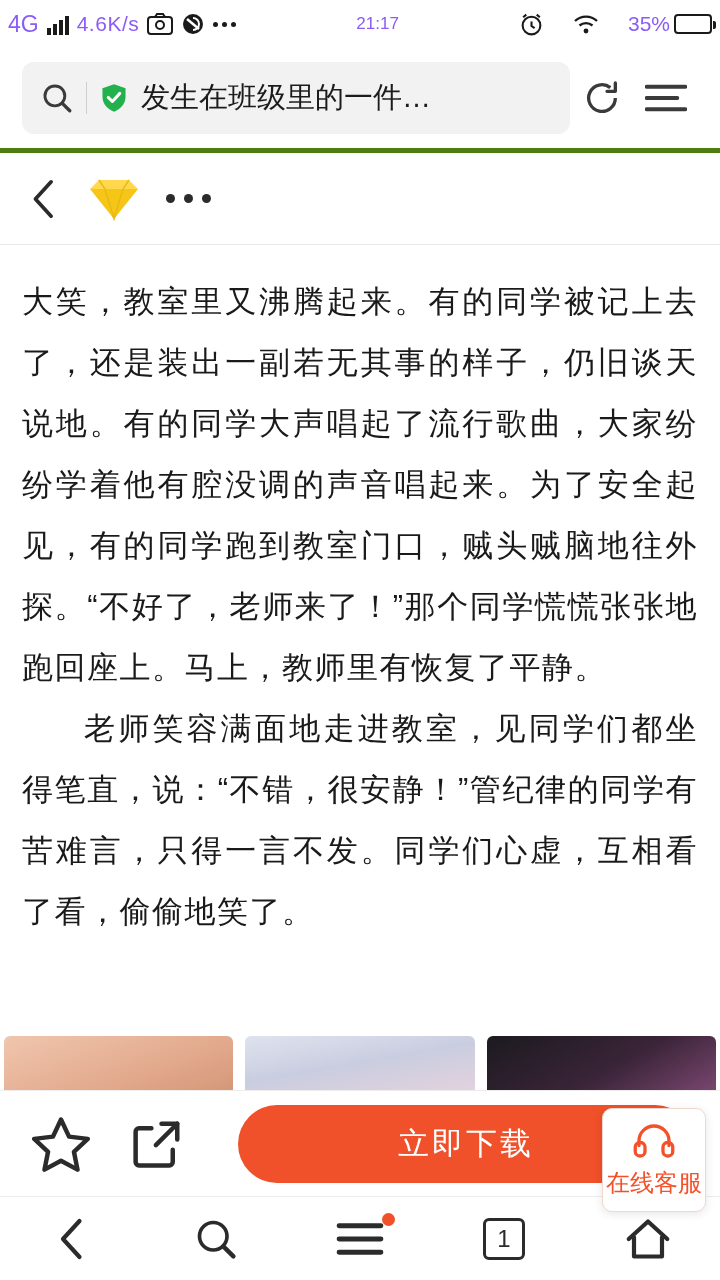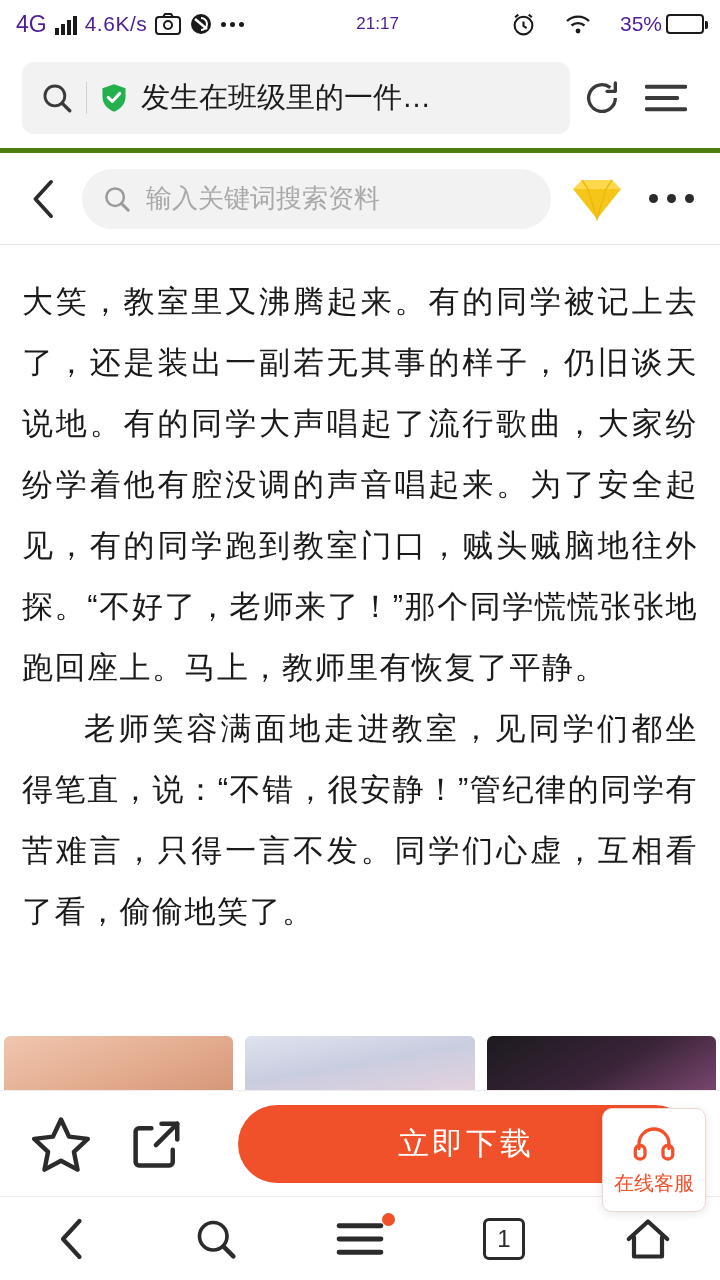--- a/index.html
+++ b/index.html
@@ -9,23 +9,23 @@
     font-family: "Liberation Sans", sans-serif;
     overflow: hidden;
   }
   body { position: relative; }
 
   
   .statusbar {
     height: 48px;
     display: flex;
     align-items: center;
-    padding: 0 16px;
+    padding: 0 8px;
     font-size: 21px;
-    color: #4c1d95;
+    color: #8b5cf6;
     letter-spacing: 0;
   }
   .sb-left { display: flex; align-items: center; gap: 8px; flex: 0 0 auto; }
   .sb-center { flex: 1; display: flex; justify-content: center; align-items: center; }
   .sb-right { display: flex; align-items: center; gap: 28px; flex: 0 0 auto; }
   .net-label { font-size: 23px; font-weight: 400; }
   .signal-bars { display: flex; align-items: flex-end; gap: 2px; height: 22px; }
   .signal-bars i { width: 4px; background: #1a1a1a; display: block; }
   .signal-bars i:nth-child(1) { height: 7px; }
   .signal-bars i:nth-child(2) { height: 11px; }
@@ -140,21 +140,21 @@
     border-radius: 10px;
     box-shadow: 0 2px 10px rgba(0,0,0,0.10);
     display: flex;
     flex-direction: column;
     align-items: center;
     justify-content: center;
     gap: 2px;
     z-index: 20;
   }
   .cs-float .cs-label {
-    font-size: 20px; color: #f4502a;
+    font-size: 24px; color: #f4502a;
     font-family: "Liberation Sans", sans-serif;
   }
 
   
   .thumbs {
     position: absolute;
     left: 0; right: 0;
     top: 1036px;
     height: 76px;
     display: flex;
@@ -320,29 +320,20 @@
       </svg>
   </div>
 </div>
 
 <div class="appheader">
   <div class="back-chevron">
     <svg width="32" height="40" viewBox="0 0 20 28">
         <path d="M15 2 L4 14 L15 26" fill="none" stroke="#2b2b2b" stroke-width="2.6" stroke-linecap="round" stroke-linejoin="round"></path>
       </svg>
   </div>
-  <div class="search-box">
-    <span class="sb-icon">
-      <svg width="30" height="30" viewBox="0 0 24 24">
-          <circle cx="10.5" cy="10.5" r="7" fill="none" stroke="#9a9a9a" stroke-width="2"></circle>
-          <path d="M15.6 15.6 L21 21" stroke="#9a9a9a" stroke-width="2.4" stroke-linecap="round"></path>
-        </svg>
-    </span>
-    <input type="text" value="" placeholder="输入关键词搜索资料" style="">
-  </div>
   <div class="diamond-logo">
     <svg width="56" height="48" viewBox="0 0 56 48">
       <path d="M4 14 L52 14 L28 44 Z" fill="#f5c518"></path>
       <path d="M4 14 L13 5 L43 5 L52 14 Z" fill="#ffd84d"></path>
       <path d="M13 5 L19 14 L28 44 L37 14 L43 5" fill="none" stroke="#e8b910" stroke-width="1.4"></path>
     </svg>
   </div>
   <div class="more-dots">
       <span></span>
       <span></span>

